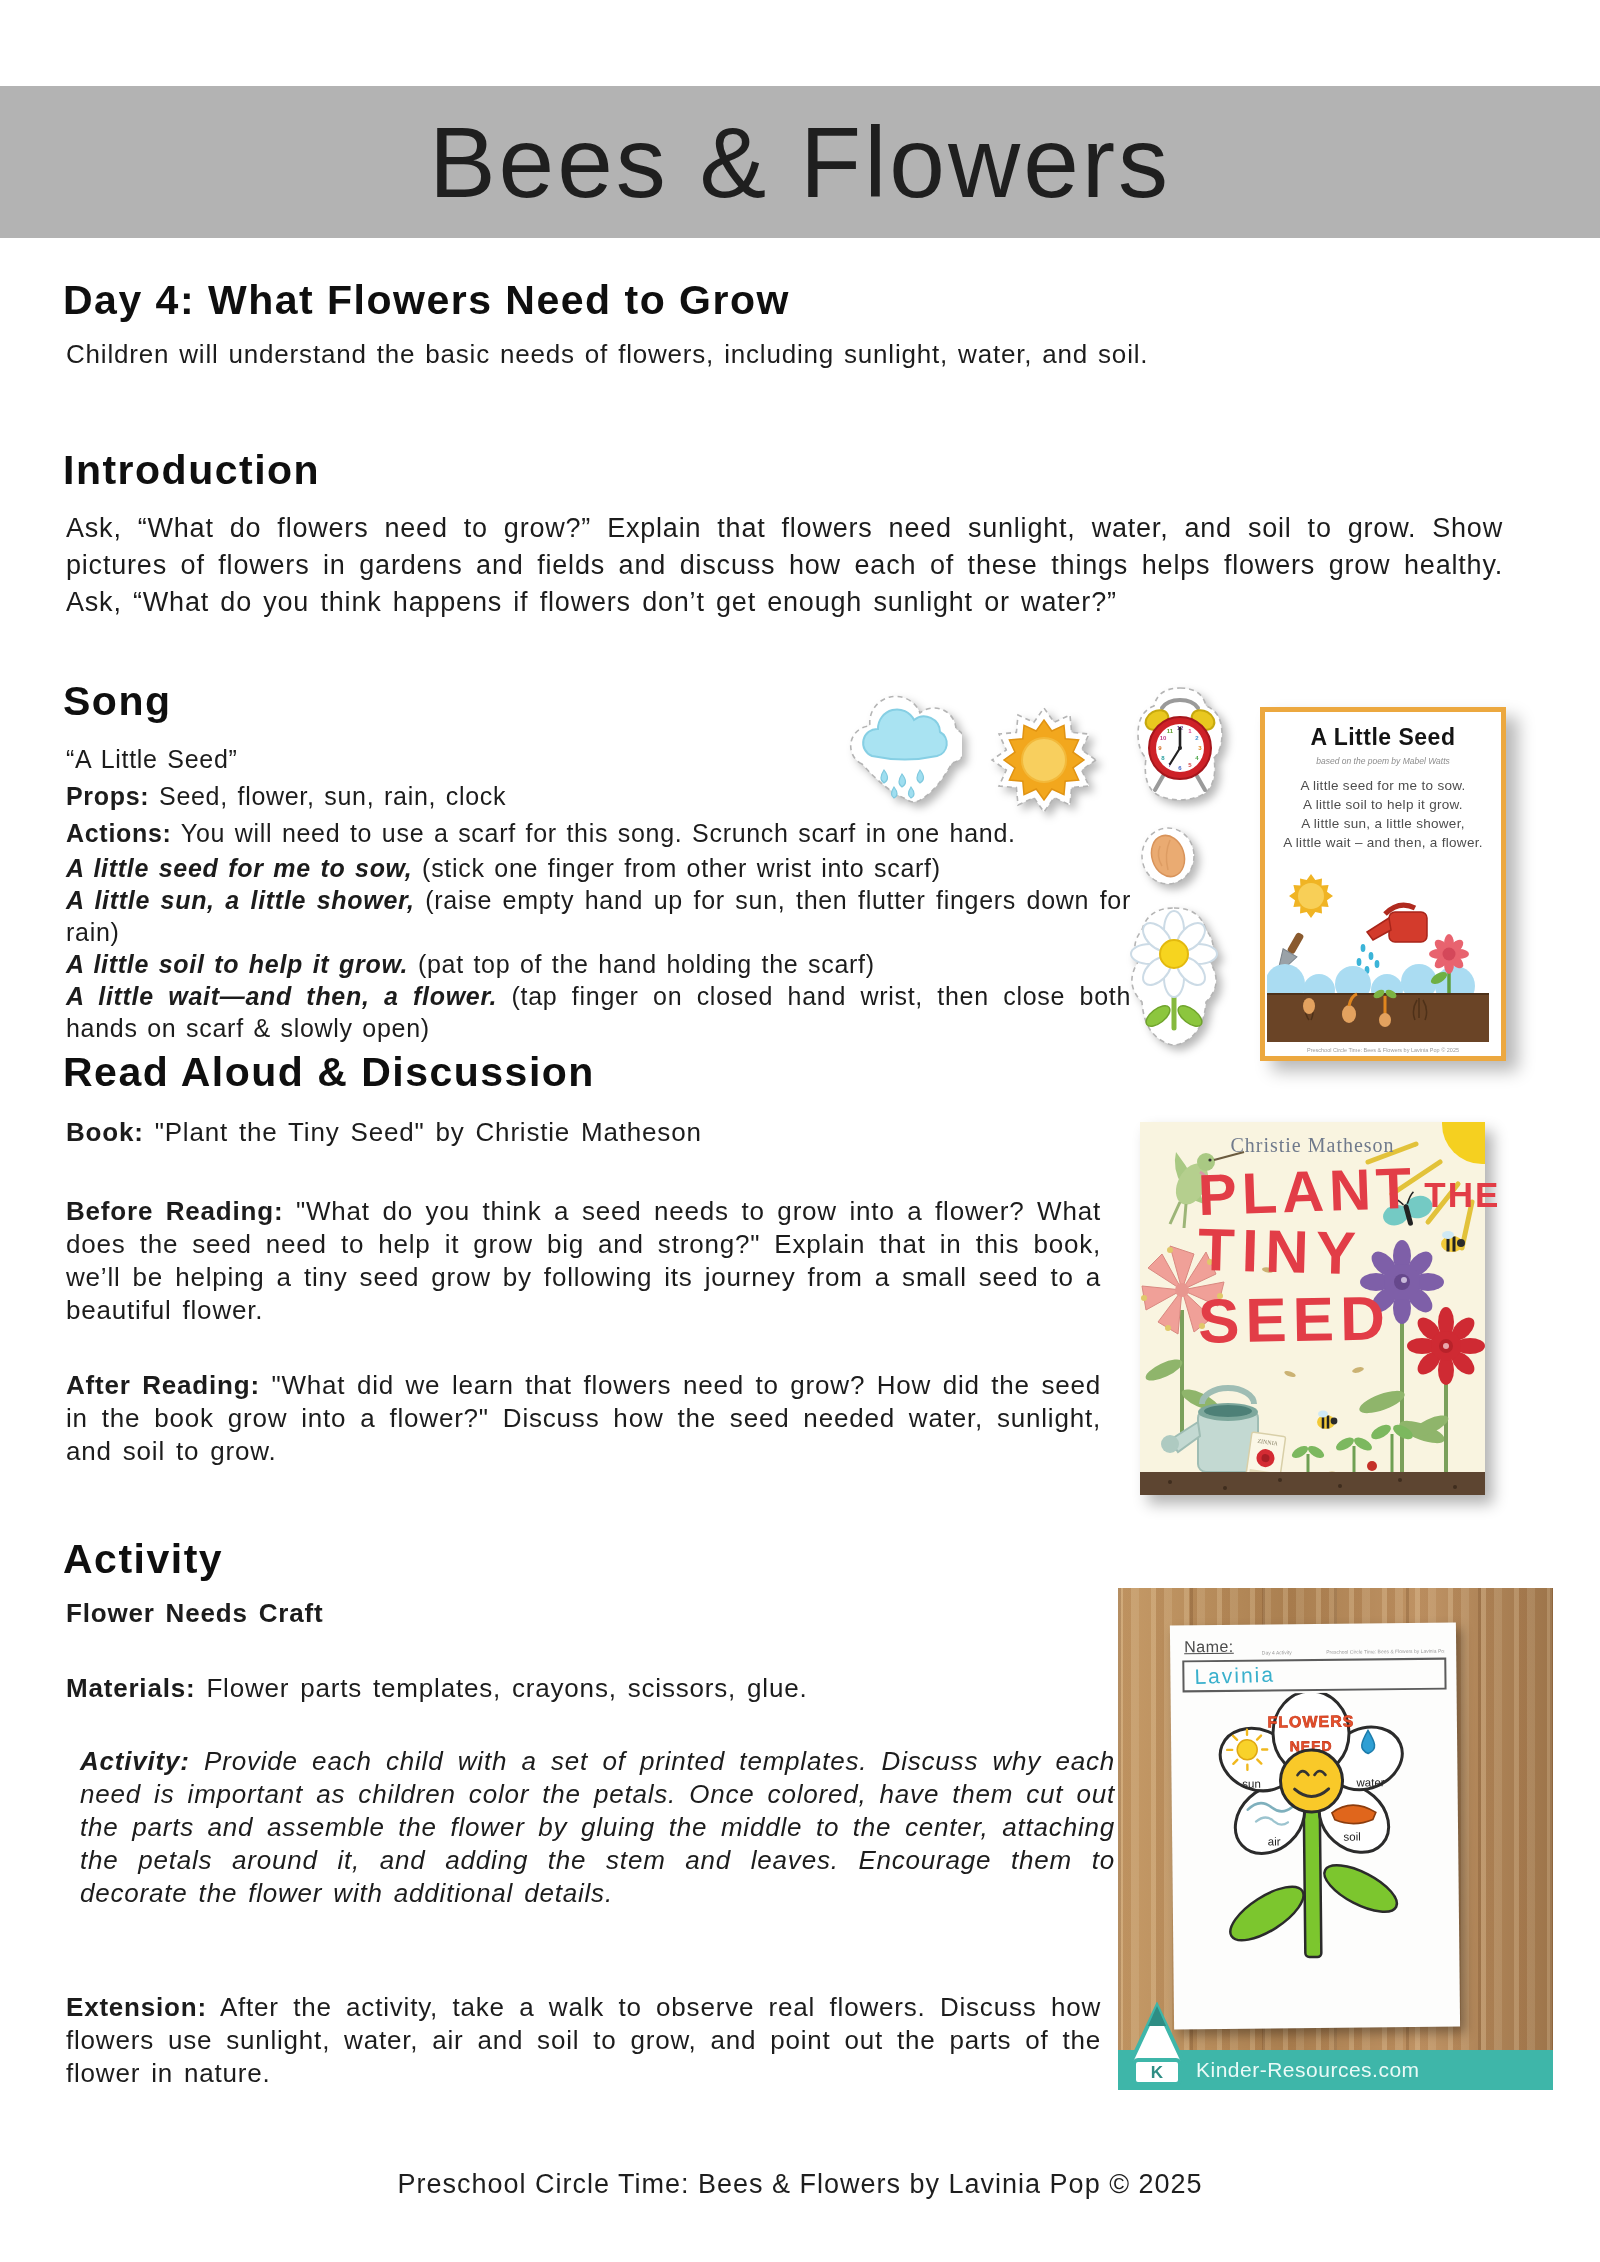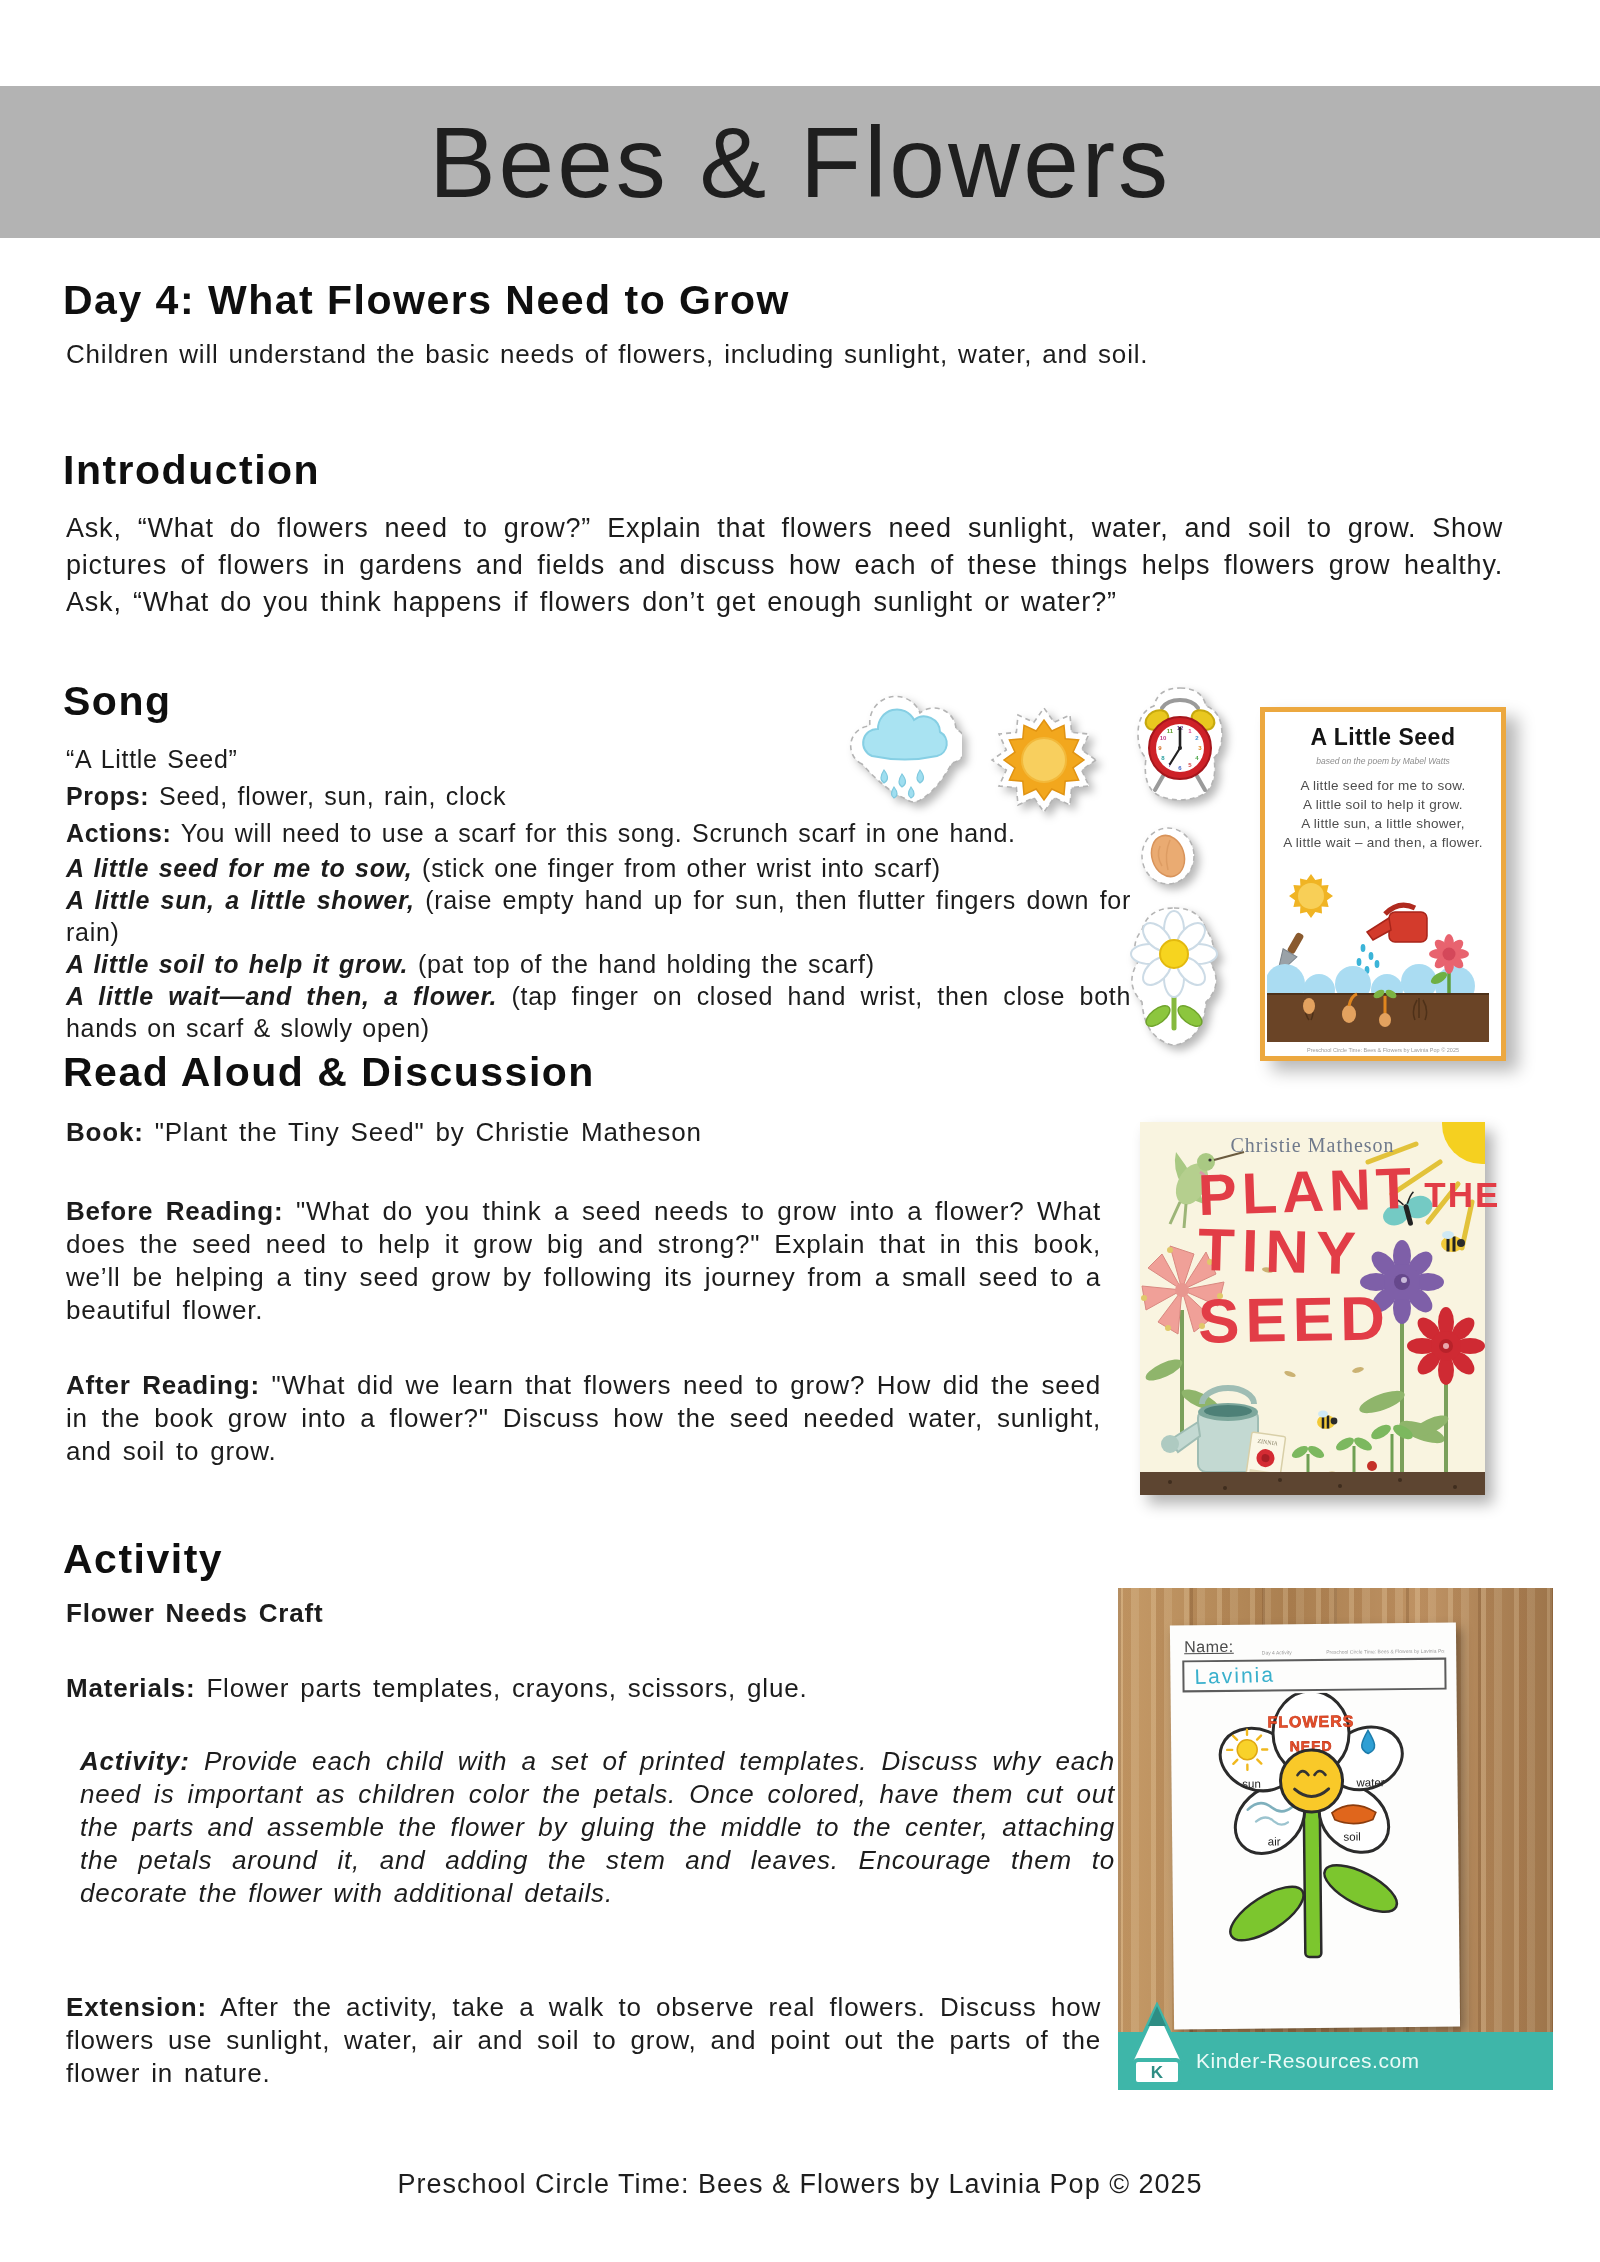--- a/index.html
+++ b/index.html
@@ -60,21 +60,21 @@
       repeating-linear-gradient(90deg, rgba(255,236,200,.20) 0 5px, rgba(150,100,55,.14) 5px 13px, rgba(255,242,214,.12) 13px 21px, rgba(0,0,0,0) 21px 33px),
       linear-gradient(90deg,#c59a67,#aa7f50 40%,#bf9364 70%,#9d744a);}
   .paper{position:absolute;left:54px;top:36px;width:286px;height:404px;background:#fdfdfc;
          box-shadow:5px 6px 12px rgba(0,0,0,.35);transform:rotate(-.6deg);}
   .paper-head{display:flex;align-items:flex-end;padding:13px 12px 0 14px;}
   .ph-name{font-size:16px;color:#4a4a4a;letter-spacing:.5px;text-decoration:underline;}
   .ph-tiny{font-size:5px;color:#9d9d9d;margin-left:28px;white-space:nowrap;}
   .ph-tiny2{font-size:5px;color:#9d9d9d;margin-left:auto;white-space:nowrap;overflow:hidden;max-width:118px;}
   .name-box{margin:4px 10px 0 12px;height:28px;border:2px solid #5c5c5c;display:flex;align-items:center;}
   .name-ink{margin-left:10px;font-size:21px;color:#39B0CC;letter-spacing:2px;transform:rotate(-1deg);}
-  .kr-banner{position:absolute;left:0;right:0;bottom:0;height:58px;background:#3EB6A9;
+  .kr-banner{position:absolute;left:0;right:0;bottom:0;height:40px;background:#3EB6A9;
              display:flex;align-items:center;}
   .kr-text{margin-left:78px;font-size:21px;color:#eafaf7;letter-spacing:.5px;}
   .kr-logo{position:absolute;left:4px;bottom:2px;}
 
   
   .page-footer{left:0;right:0;top:2169px;text-align:center;font-size:27px;letter-spacing:1px;color:#1e1e1e;}
 </style>
 </head>
 <body>
 

